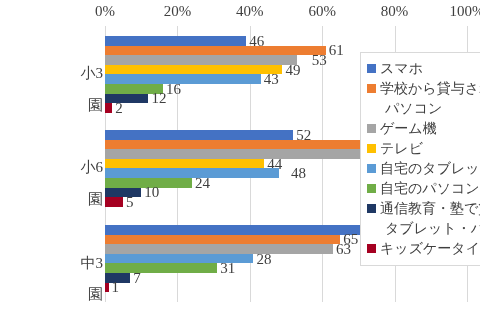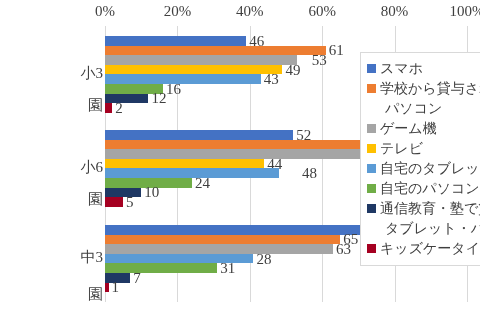--- a/index.html
+++ b/index.html
@@ -210,21 +210,21 @@
         <div class="bar-row">
           <div class="bar" style="width: 257.02px; background: rgb(165, 165, 165);"></div>
           <div class="bar-label" style="left: 257.02px;">71</div>
         </div>
         <div class="bar-row">
           <div class="bar" style="width: 159.28px; background: rgb(255, 192, 0);"></div>
           <div class="bar-label" style="left: 159.28px;">44</div>
         </div>
         <div class="bar-row">
           <div class="bar" style="width: 173.76px; background: rgb(91, 155, 213);"></div>
-          <div class="bar-label" style="left: 170px; padding-left: 27px;">48</div>
+          <div class="bar-label" style="left: 159px; padding-left: 27px;">48</div>
         </div>
         <div class="bar-row">
           <div class="bar" style="width: 86.88px; background: rgb(112, 173, 71);"></div>
           <div class="bar-label" style="left: 86.88px;">24</div>
         </div>
         <div class="bar-row">
           <div class="bar" style="width: 36.2px; background: rgb(31, 56, 100);"></div>
           <div class="bar-label" style="left: 36.2px;">10</div>
         </div>
         <div class="bar-row">
@@ -298,15 +298,15 @@
       <div class="legend-item">
         <span class="legend-swatch" style="background: rgb(165, 0, 33);"></span>
         <span class="legend-text">キッズケータイ</span>
       </div>
     </div>
 
 <div class="cat-label-wrap" style="top: 64.8px;"><span>小3</span></div>
     <div class="cat-label-wrap" style="top: 97.44px;"><span>園</span></div>
     <div class="cat-label-wrap" style="top: 158.8px;"><span>小6</span></div>
     <div class="cat-label-wrap" style="top: 191.44px;"><span>園</span></div>
-    <div class="cat-label-wrap" style="top: 249px;"><span>中3</span></div>
+    <div class="cat-label-wrap" style="top: 255px;"><span>中3</span></div>
     <div class="cat-label-wrap" style="top: 286.44px;"><span>園</span></div>
   </div>
 
 </body></html>

